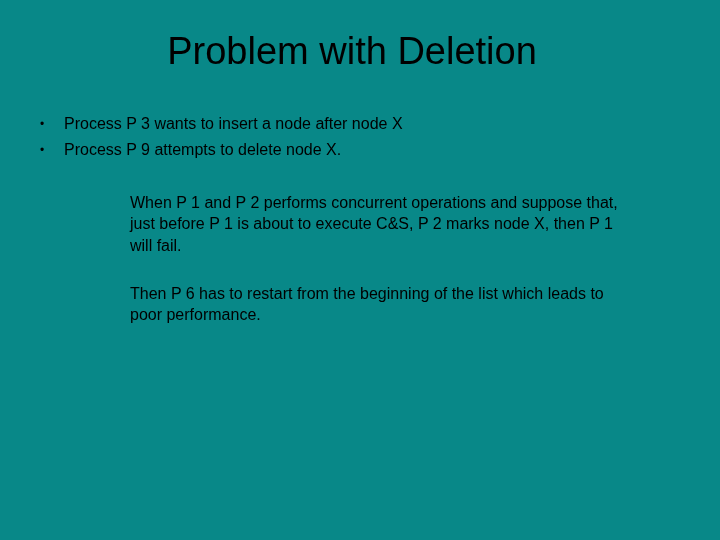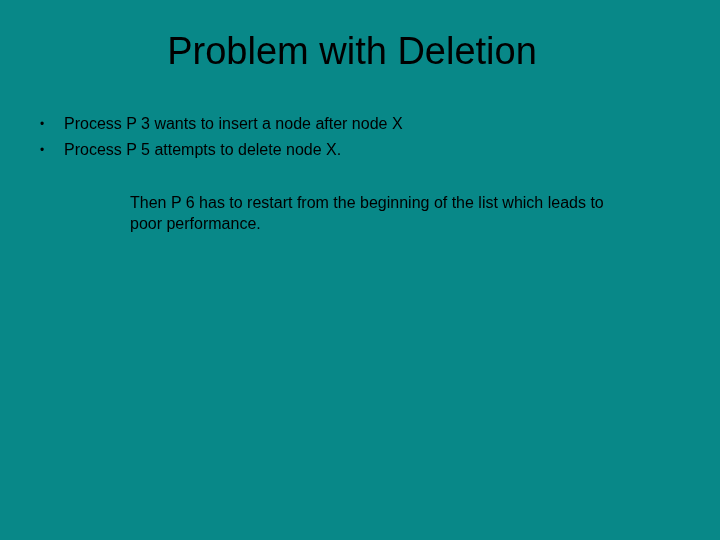--- a/index.html
+++ b/index.html
@@ -62,21 +62,22 @@
 
   <div class="title">Problem with Deletion</div>
 
   <div class="bullets">
     <div class="bullet-row">
       <div class="bullet-dot">•</div>
       <div class="bullet-text">Process P 3 wants to insert a node after node X</div>
     </div>
     <div class="bullet-row">
       <div class="bullet-dot">•</div>
-      <div class="bullet-text">Process P 5 attempts to delete node X.</div>
+      <div class="bullet-text">Process P 9 attempts to delete node X.</div>
     </div>
   </div>
 
   <div class="para-block">
+    <div class="para">When P 1 and P 2 performs concurrent operations and suppose that, just before P 1 is about to execute C&amp;S, P 2 marks node X, then P 1 will fail.</div>
     <div class="para">Then P 6 has to restart  from the beginning of the list which leads to poor performance.</div>
   </div>
 
 </div>
 
 </body></html>

